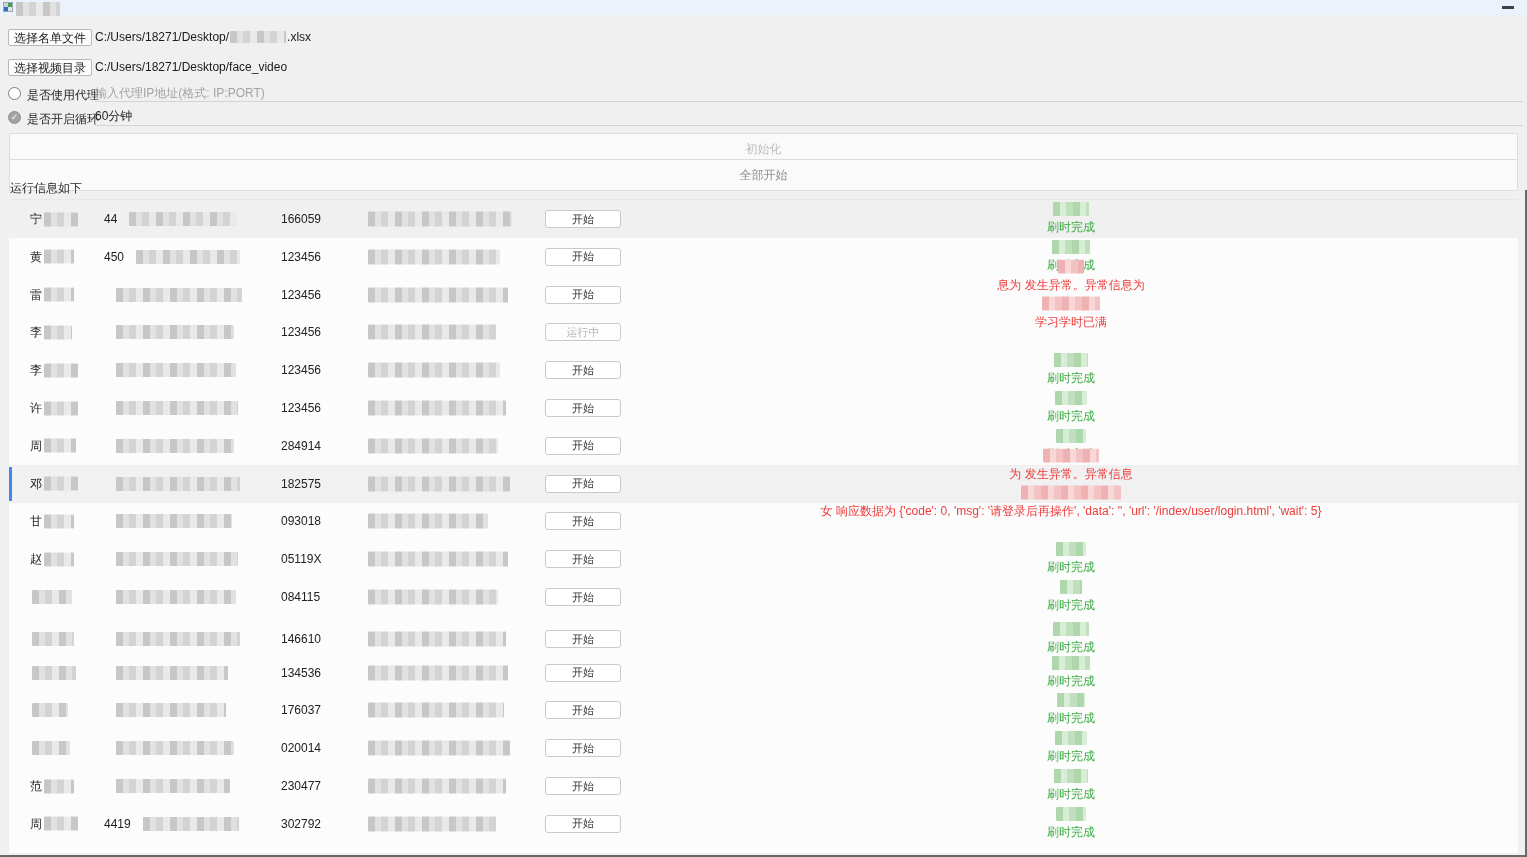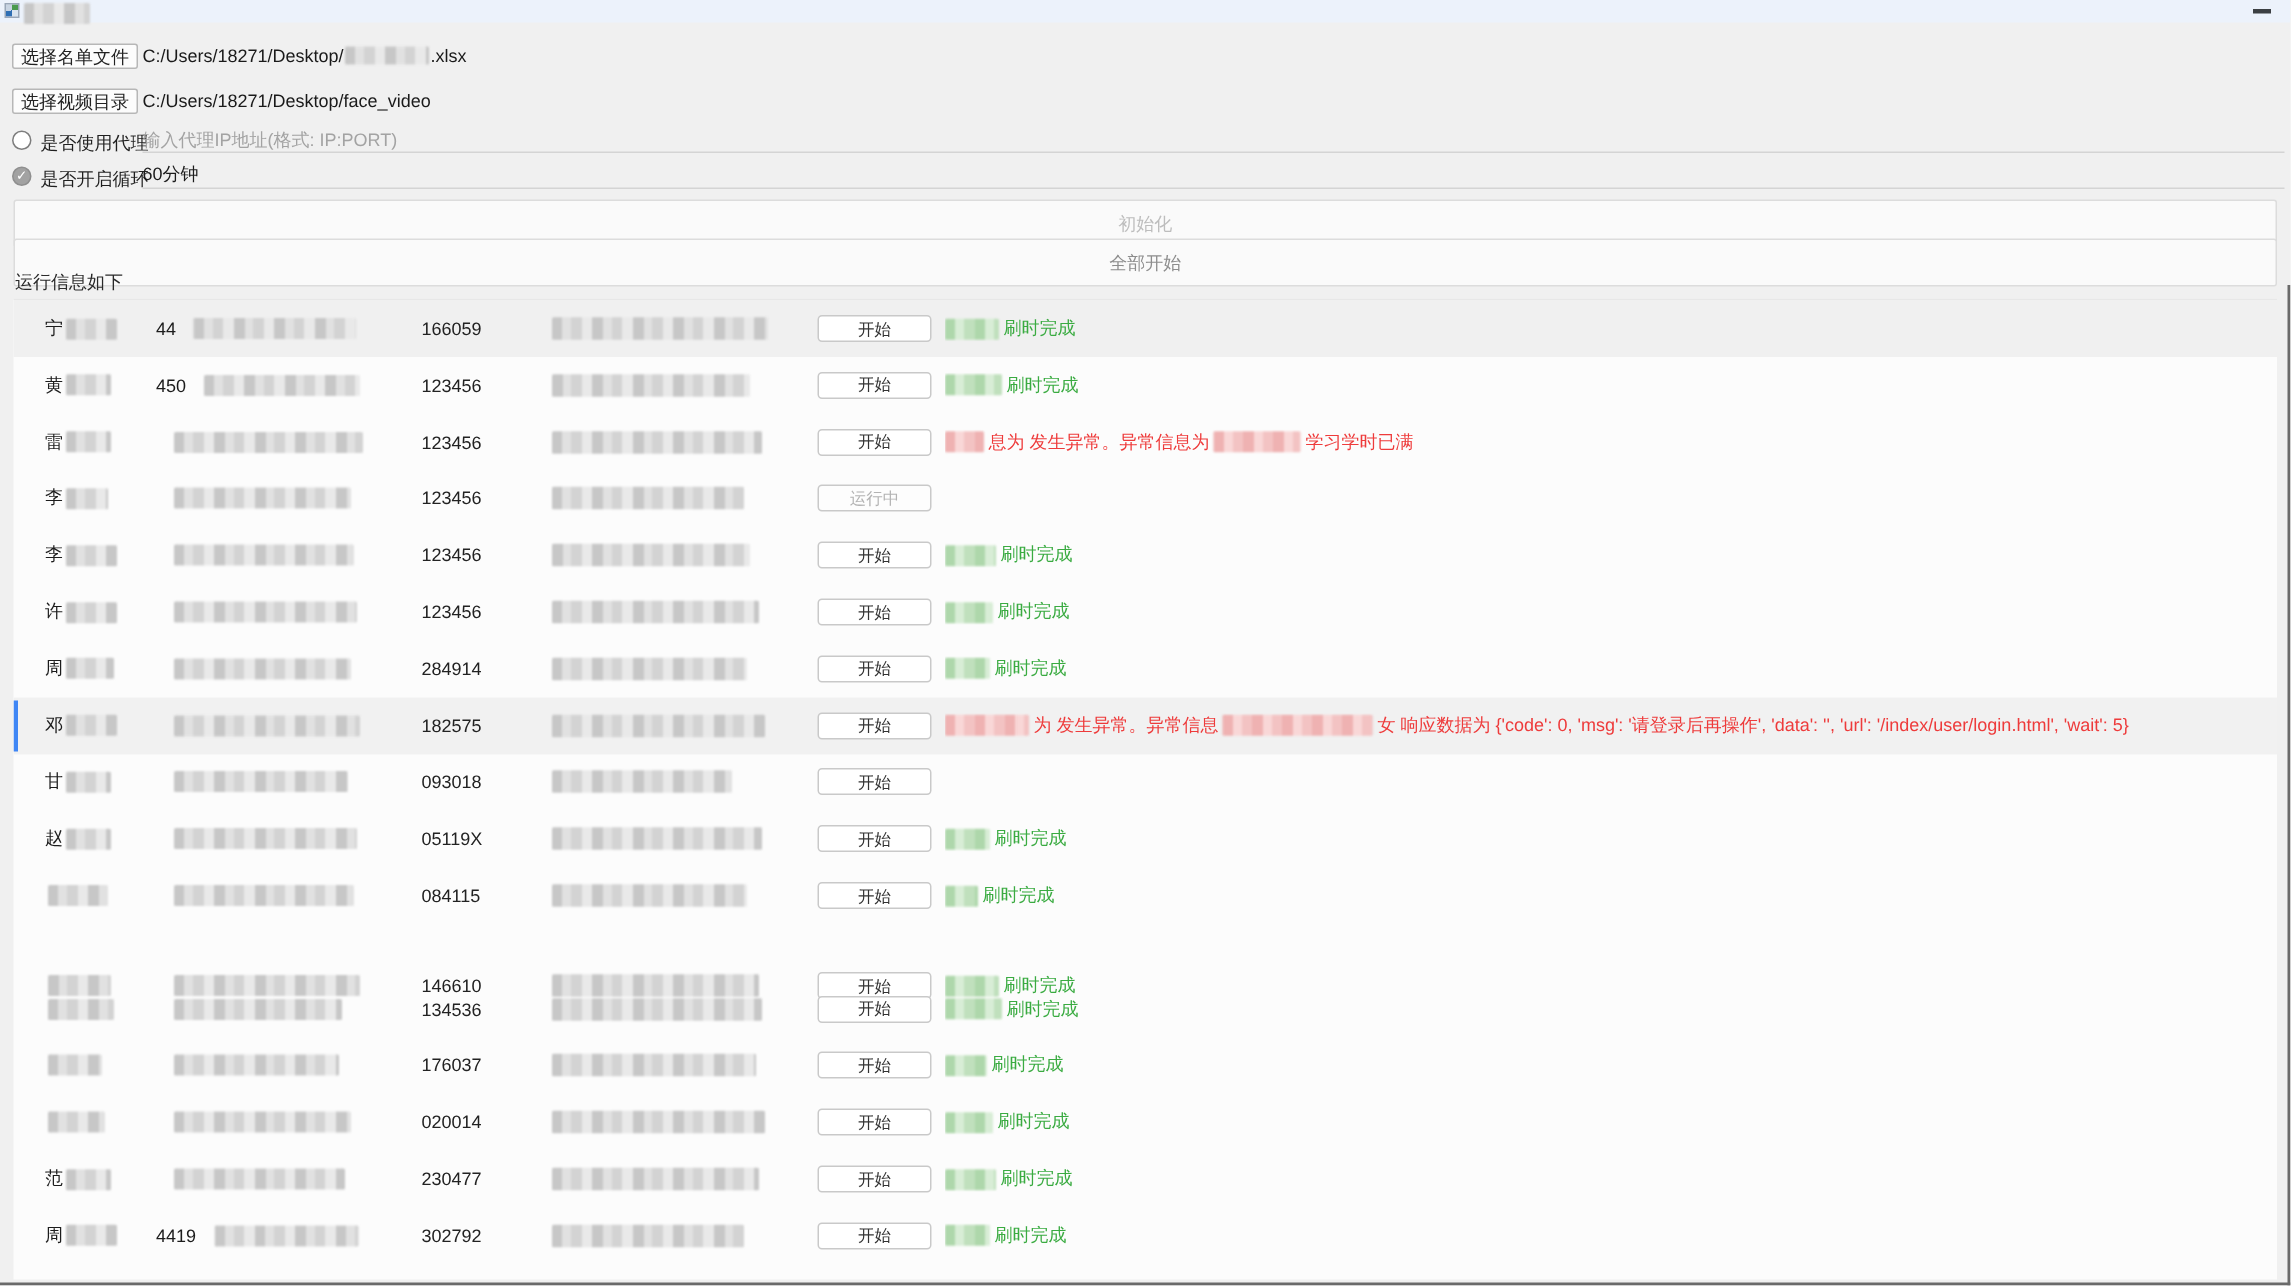--- a/index.html
+++ b/index.html
@@ -62,21 +62,21 @@
     font-size:12px; color:#1c1c1c; }
   .c-id   { position:absolute; left:95px; top:50%; transform:translateY(-50%); display:flex; align-items:center; gap:12px;
     font-size:12px; color:#1c1c1c; }
   .c-code { position:absolute; left:272px; top:50%; transform:translateY(-50%); font-size:12px; color:#222; }
   .c-extra{ position:absolute; left:359px; top:50%; transform:translateY(-50%); height:15px; }
   .c-btn  { position:absolute; left:536px; top:50%; transform:translateY(-50%); width:76px; height:18px;
     background:#fff; border:1px solid #c9c9c9; border-radius:3px; font-size:11px; color:#333;
     cursor:pointer; font-family:inherit; }
   .c-btn.running { color:#b3b3b3; background:#fdfdfd; cursor:default; }
   .c-status { position:absolute; left:621px; right:6px; top:50%; transform:translateY(-50%);
-    display:flex; align-items:center; gap:3px; font-size:12px; white-space:nowrap; overflow:hidden; }
+    display:flex; align-items:center; gap:3px; font-size:12px; white-space:nowrap; overflow:hidden;flex-direction:column; }
   .c-status .blur { flex:none; }
   .status-green { color:#3aab41; }
   .status-red   { color:#ee3b3b; }
   .status-black { color:#1c1c1c; }
 
   
   .edge-bottom { position:absolute; left:0; right:0; bottom:0; height:2px; background:#6a6a6a; }
   .edge-right  { position:absolute; right:0; top:190px; bottom:0; width:2px; background:#6a6a6a; cursor:pointer; }
 </style>
 </head>
@@ -315,21 +315,21 @@
       <span class="blur iblur" style="width: 120px;"></span>
     </span>
     <span class="c-code">084115</span>
     <span class="c-extra blur" style="width: 130px;"></span>
     <button class="c-btn">开始</button>
     <span class="c-status status-green">
           <span class="blur g" style="width: 22px;"></span>
           <span>刷时完成</span>
         </span>
   </div>
-      <div class="row" style="top: 438px;">
+      <div class="row" style="top: 420px;">
 
     <span class="c-name">
       <span class="nm"></span>
       <span class="blur nblur" style="width: 42px;"></span>
     </span>
     <span class="c-id">
       <span class="idp"></span>
       <span class="blur iblur" style="width: 124px;"></span>
     </span>
     <span class="c-code">146610</span>

